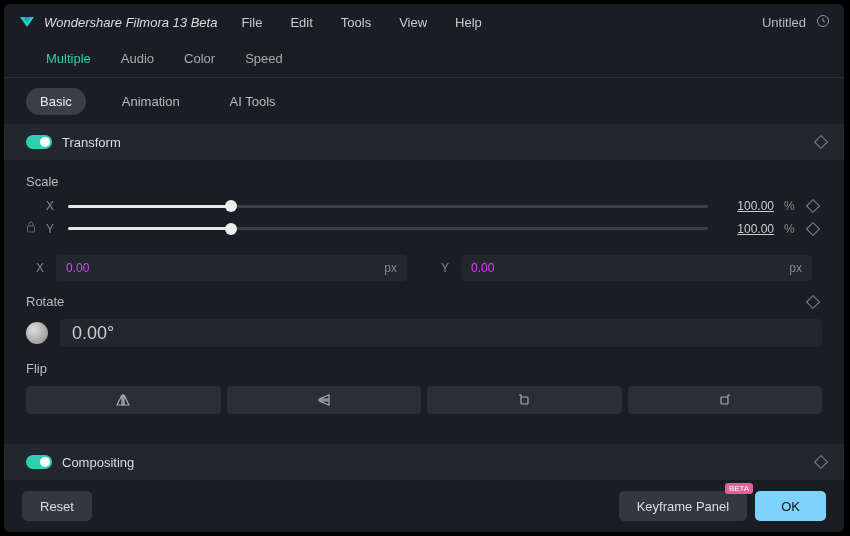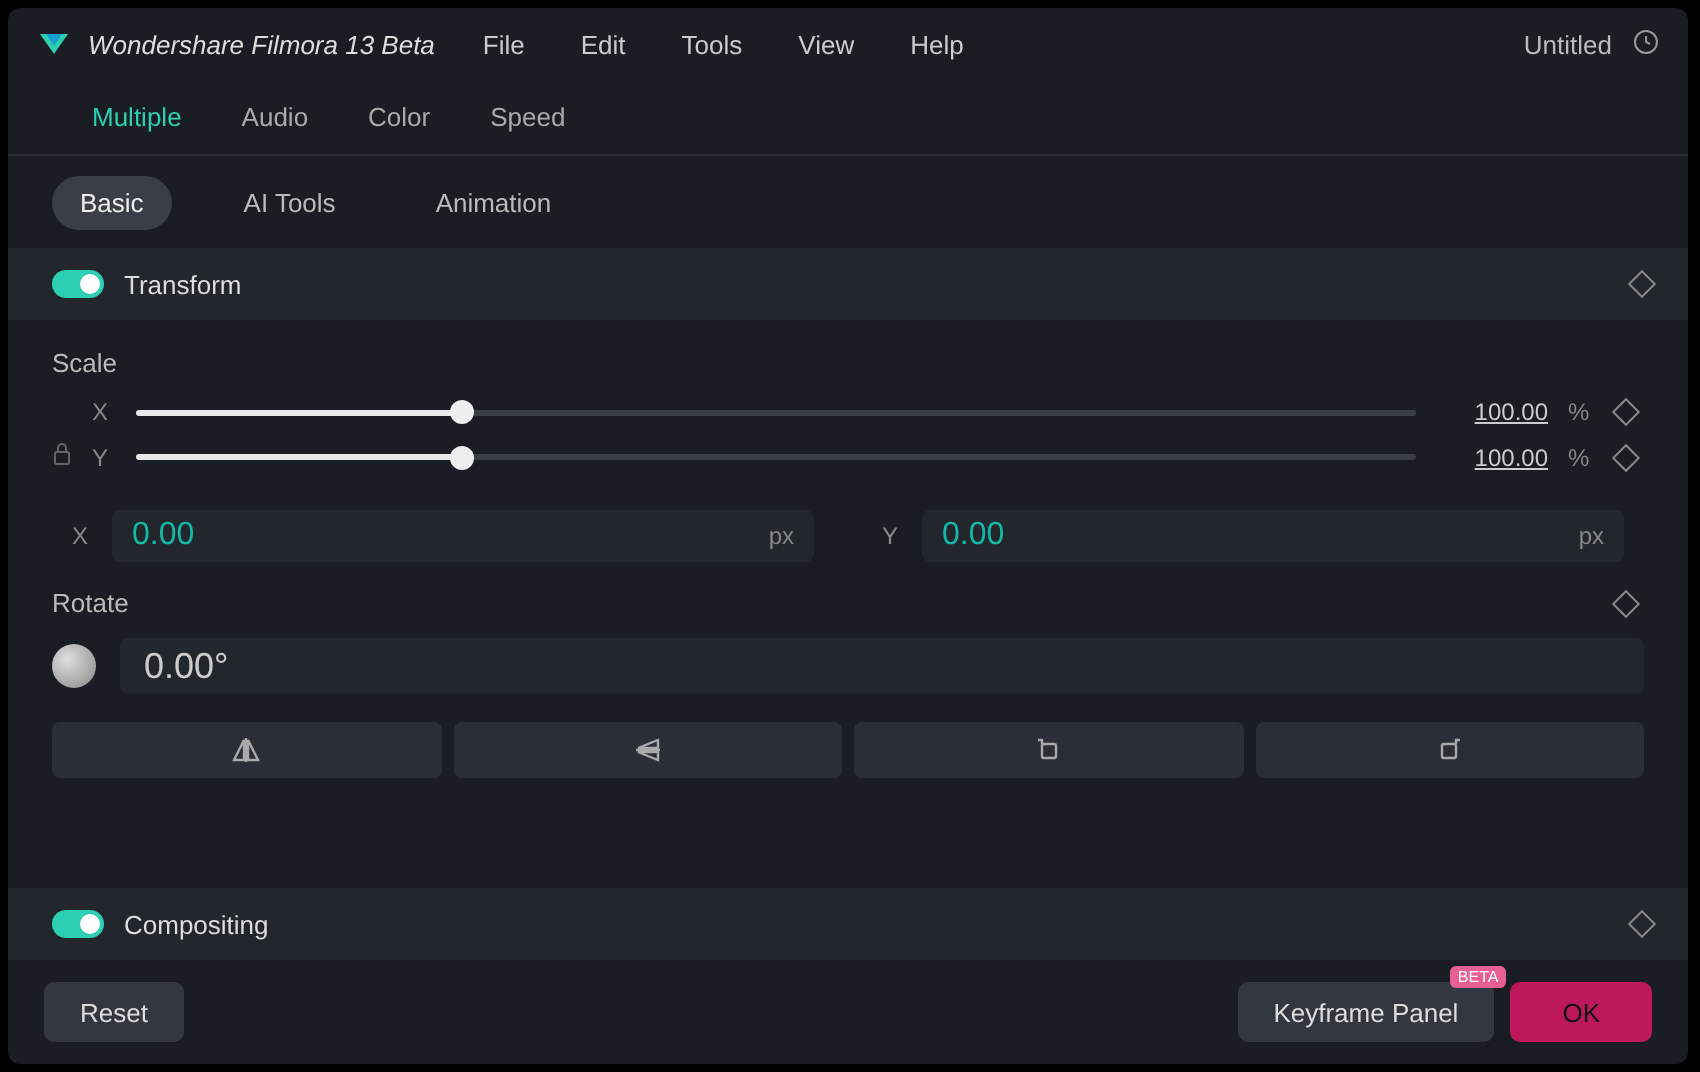--- a/index.html
+++ b/index.html
@@ -36,38 +36,38 @@
 .slider-wrap { flex: 1; position: relative; height: 14px; display: flex; align-items: center; }
 .slider { width: 100%; -webkit-appearance: none; appearance: none; height: 3px; background: linear-gradient(to right, #e8e8e8 0%, #e8e8e8 25%, #3a3f47 25%, #3a3f47 100%); border-radius: 2px; outline: none; }
 .slider::-webkit-slider-thumb { -webkit-appearance: none; width: 12px; height: 12px; background: #eee; border-radius: 50%; cursor: pointer; }
 .slider::-moz-range-thumb { width: 12px; height: 12px; background: #eee; border-radius: 50%; border: none; cursor: pointer; }
 .value-box { width: 56px; text-align: right; color: #ccc; font-size: 12px; text-decoration: underline; }
 .unit { width: 14px; color: #888; font-size: 12px; }
 
 .position-inputs { display: flex; gap: 14px; margin-bottom: 12px; }
 .pos-input-group { flex: 1; display: flex; align-items: center; background: #22262d; border-radius: 4px; height: 28px; padding: 0 10px; }
 .pos-axis { color: #888; margin-right: 12px; font-size: 12px; }
-.pos-value { flex: 1; color: #14b8a6; font-size: 16px; }
+.pos-value { flex: 1; color: #d946ef; font-size: 12px; }
 .pos-unit { color: #888; font-size: 12px; }
 
 .rotate-row { display: flex; align-items: center; gap: 12px; margin-bottom: 14px; }
 .rotate-dial { width: 22px; height: 22px; border-radius: 50%; background: radial-gradient(circle at 35% 35%, #ddd, #888); cursor: pointer; }
 .rotate-input { flex: 1; background: #22262d; border-radius: 4px; height: 28px; padding: 0 12px; display: flex; align-items: center; color: #ccc; font-size: 18px; }
 
 .flip-row { display: flex; gap: 6px; margin-bottom: 6px; }
 .flip-btn { flex: 1; height: 28px; background: #2a2e36; border-radius: 4px; display: flex; align-items: center; justify-content: center; cursor: pointer; }
 .flip-btn svg { stroke: #aaa; fill: none; stroke-width: 1.2; }
 
 .footer { height: 52px; display: flex; align-items: center; padding: 0 18px; gap: 8px; }
 .btn { height: 30px; padding: 0 18px; border-radius: 5px; display: flex; align-items: center; justify-content: center; cursor: pointer; font-size: 13px; position: relative; }
 .btn-reset { background: #33373f; color: #ddd; }
 .footer-spacer { flex: 1; }
 .btn-kf { background: #33373f; color: #ddd; }
 .badge { position: absolute; top: -8px; right: -6px; background: #e85f94; color: #fff; font-size: 8px; padding: 1px 4px; border-radius: 3px; }
-.btn-ok { background: #be185d; color: #111; padding: 0 26px; }
+.btn-ok { background: #7dd3fc; color: #111; padding: 0 26px; }
 
 .section-gap { height: 10px; }
 </style>
 </head>
 <body>
 
 <div class="app">
   <div class="titlebar">
     <span class="logo">
       <svg viewBox="0 0 18 18">
@@ -94,22 +94,22 @@
 
   <div class="tabs-primary">
     <span class="tab-primary active">Multiple</span>
     <span class="tab-primary">Audio</span>
     <span class="tab-primary">Color</span>
     <span class="tab-primary">Speed</span>
   </div>
 
   <div class="tabs-secondary">
     <span class="tab-secondary active">Basic</span>
+    <span class="tab-secondary">Animation</span>
     <span class="tab-secondary">AI Tools</span>
-    <span class="tab-secondary">Animation</span>
   </div>
 
   <div class="section-header">
     <span class="toggle"></span>
     <span class="section-label">Transform</span>
     <span class="keyframe-icon"></span>
   </div>
 
   <div class="content">
 
@@ -163,20 +163,23 @@
       <span>Rotate</span>
       <span class="keyframe-icon"></span>
     </div>
     <div class="rotate-row">
       <span class="rotate-dial"></span>
       <div class="rotate-input">
           <span>0.00°</span>
         </div>
     </div>
 
+    <div class="group-label">
+      <span>Flip</span>
+    </div>
     <div class="flip-row">
       <div class="flip-btn">
         <svg width="16" height="14" viewBox="0 0 16 14">
             <path d="M7 2 L2 12 L7 12 Z M9 2 L14 12 L9 12 Z" stroke="#aaa" fill="none"></path>
             <line x1="8" y1="1" x2="8" y2="13" stroke="#aaa"></line>
           </svg>
       </div>
       <div class="flip-btn">
         <svg width="16" height="14" viewBox="0 0 16 14">
             <path d="M3 6 L13 6 L13 2 Z M3 8 L13 8 L13 12 Z" stroke="#aaa" fill="none"></path>

